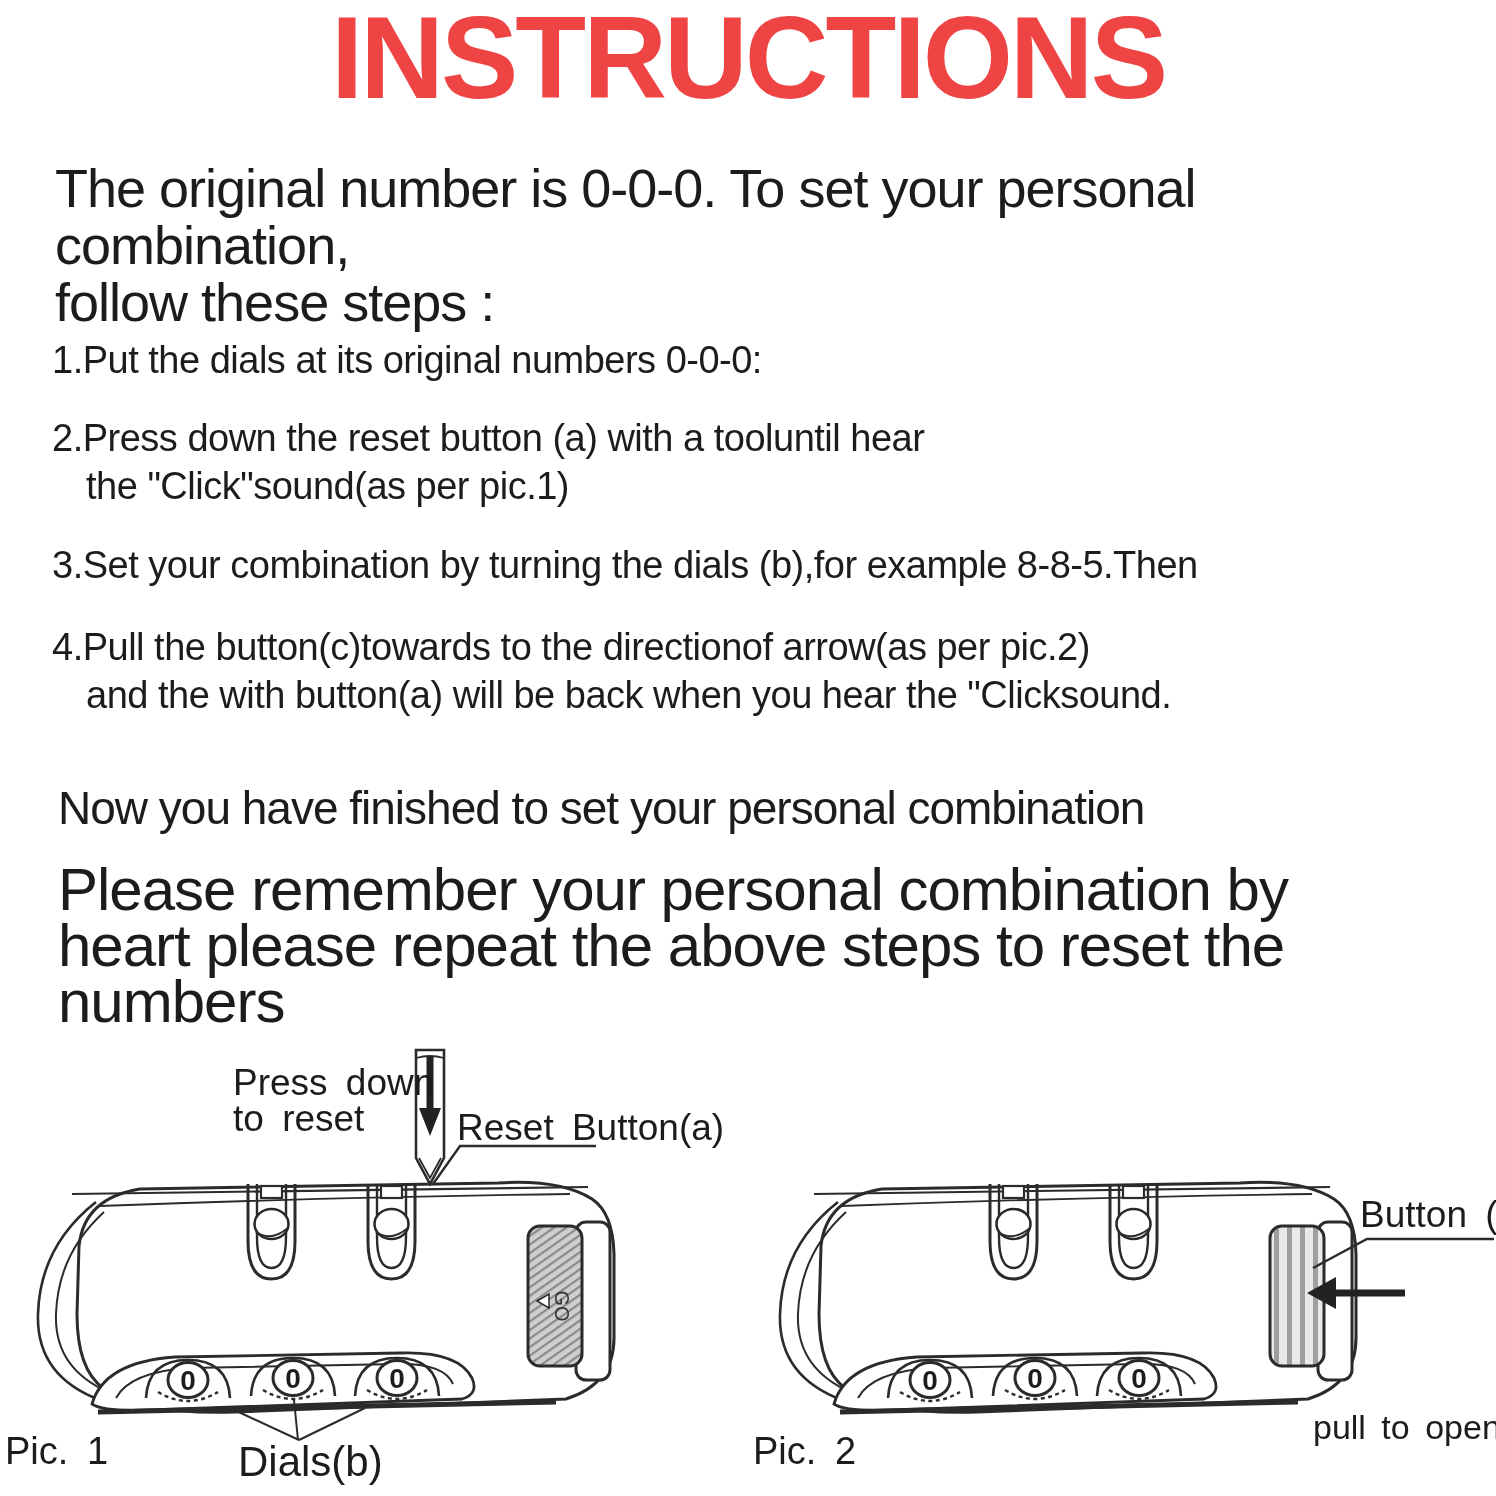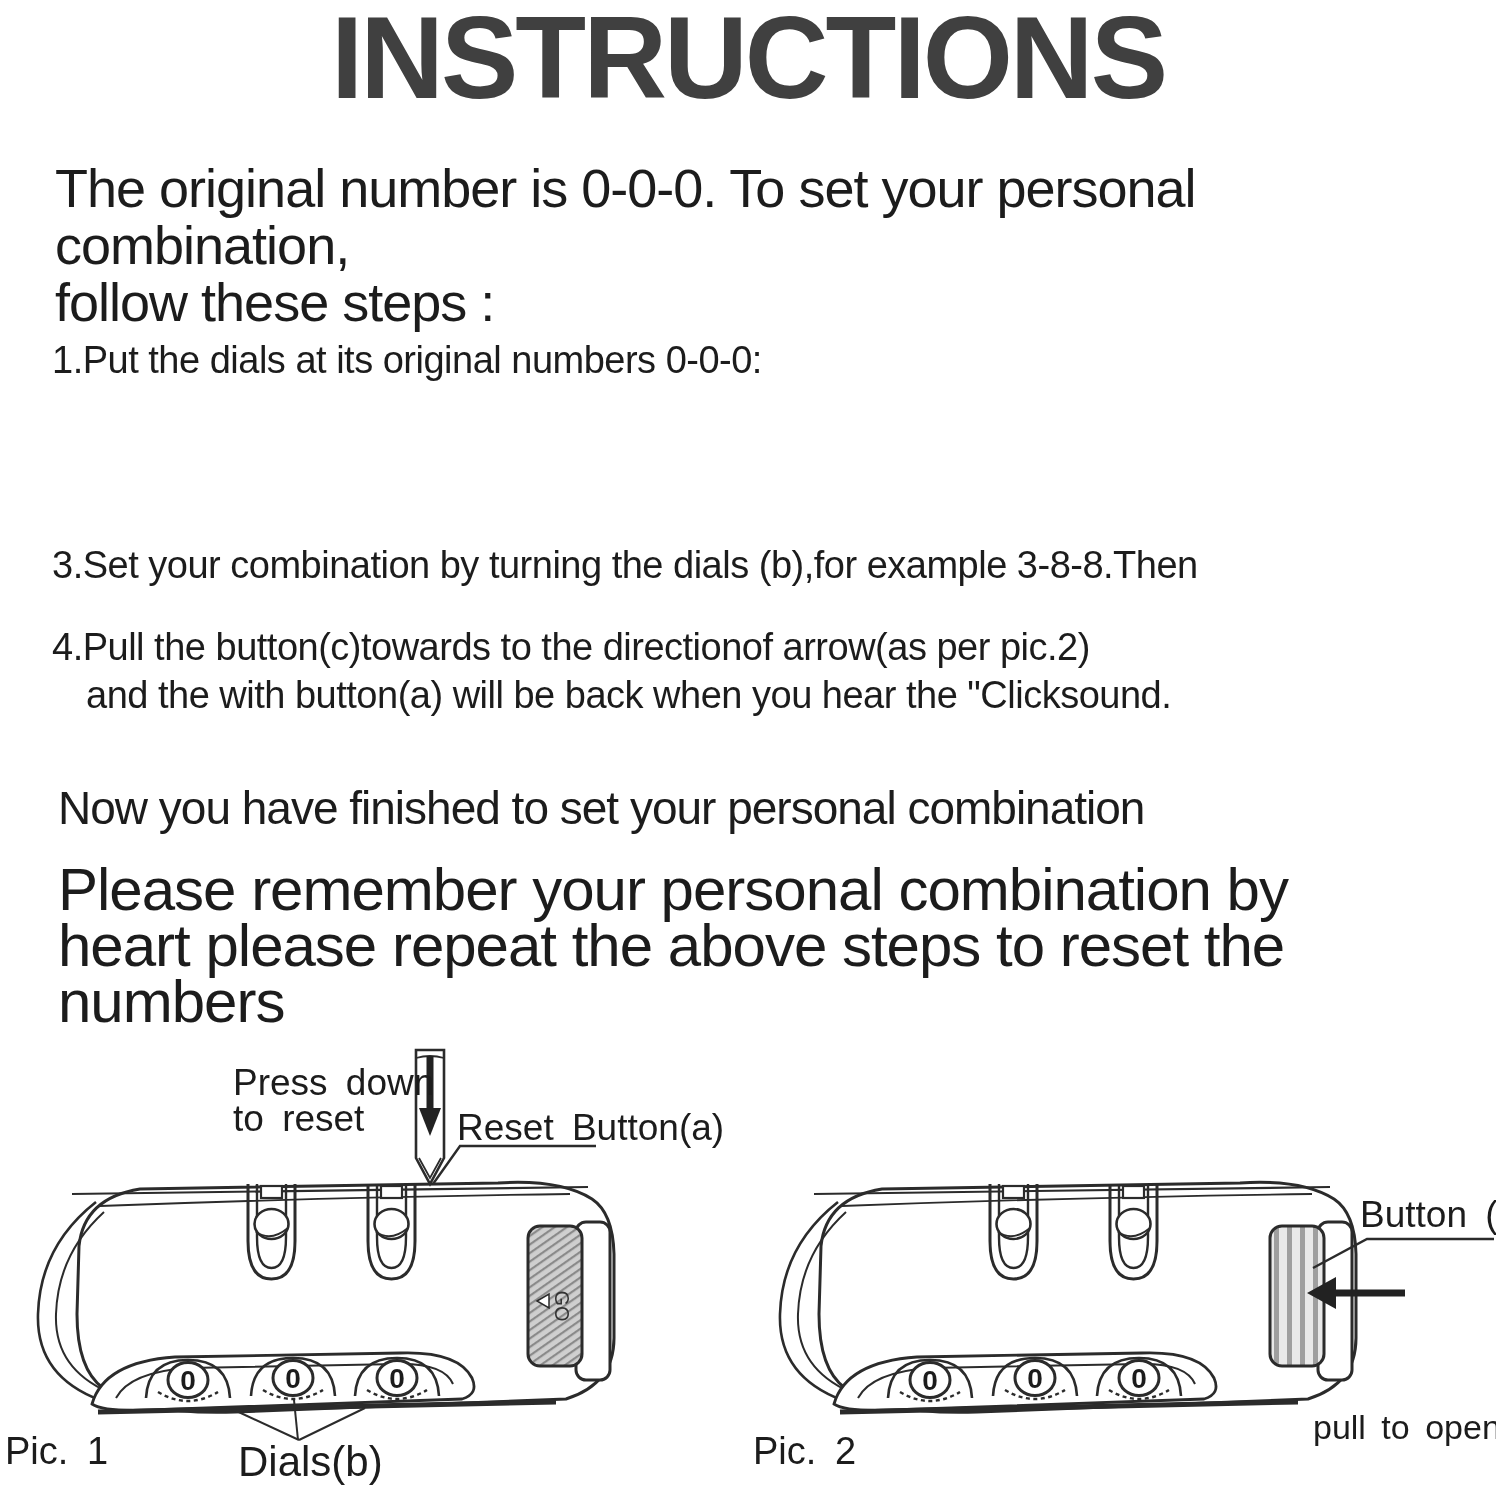--- a/index.html
+++ b/index.html
@@ -1,19 +1,19 @@
 <!DOCTYPE html>
 <html><head>
 <meta charset="utf-8">
 <style>
   html,body{margin:0;padding:0;background:#fff;}
   .page{position:relative;width:1496px;height:1496px;background:#ffffff;overflow:hidden;
         font-family:"Liberation Sans","DejaVu Sans",sans-serif;color:#1c1c1c;}
   .title{position:absolute;top:0;left:0;width:1496px;text-align:center;
-         font-size:116px;line-height:116px;font-weight:bold;letter-spacing:-3px;color:#404040;}
+         font-size:116px;line-height:116px;font-weight:bold;letter-spacing:-3px;color:#ef4444;}
   .intro{position:absolute;left:55px;top:160px;font-size:54px;line-height:57px;letter-spacing:-1px;}
   .step{position:absolute;left:52px;font-size:38px;line-height:48px;letter-spacing:-0.5px;}
   .step1{top:336px;}
   .step2{top:414px;}
   .step3{top:541px;}
   .step4{top:623px;}
   .step .cont{padding-left:34px;}
   .finished{position:absolute;left:58px;top:772px;font-size:46px;line-height:57px;letter-spacing:-1px;margin-top:8px;}
   .remember{position:absolute;left:58px;top:862px;font-size:60px;line-height:56px;letter-spacing:-1px;}
   .diagram{position:absolute;left:0;top:1016px;width:1496px;height:480px;}
@@ -33,22 +33,26 @@
   <div class="title">INSTRUCTIONS</div>
 
   <div class="intro">
     <div>The original number is 0-0-0. To set your personal combination,</div>
     <div>follow these steps :</div>
   </div>
 
   <div class="step step1">
     <div>1.Put the dials at its original numbers 0-0-0:</div>
   </div>
+  <div class="step step2">
+    <div>2.Press down the reset button (a) with a tooluntil hear</div>
+    <div class="cont">the "Click"sound(as per pic.1)</div>
+  </div>
   <div class="step step3">
-    <div>3.Set your combination by turning the dials (b),for example 3-8-8.Then</div>
+    <div>3.Set your combination by turning the dials (b),for example 8-8-5.Then</div>
   </div>
   <div class="step step4">
     <div>4.Pull the button(c)towards to the directionof arrow(as per pic.2)</div>
     <div class="cont">and the with button(a) will be back when you hear the "Clicksound.</div>
   </div>
 
   <div class="finished">Now you have finished to set your personal combination</div>
 
   <div class="remember">
     <div>Please remember your personal combination by</div>

